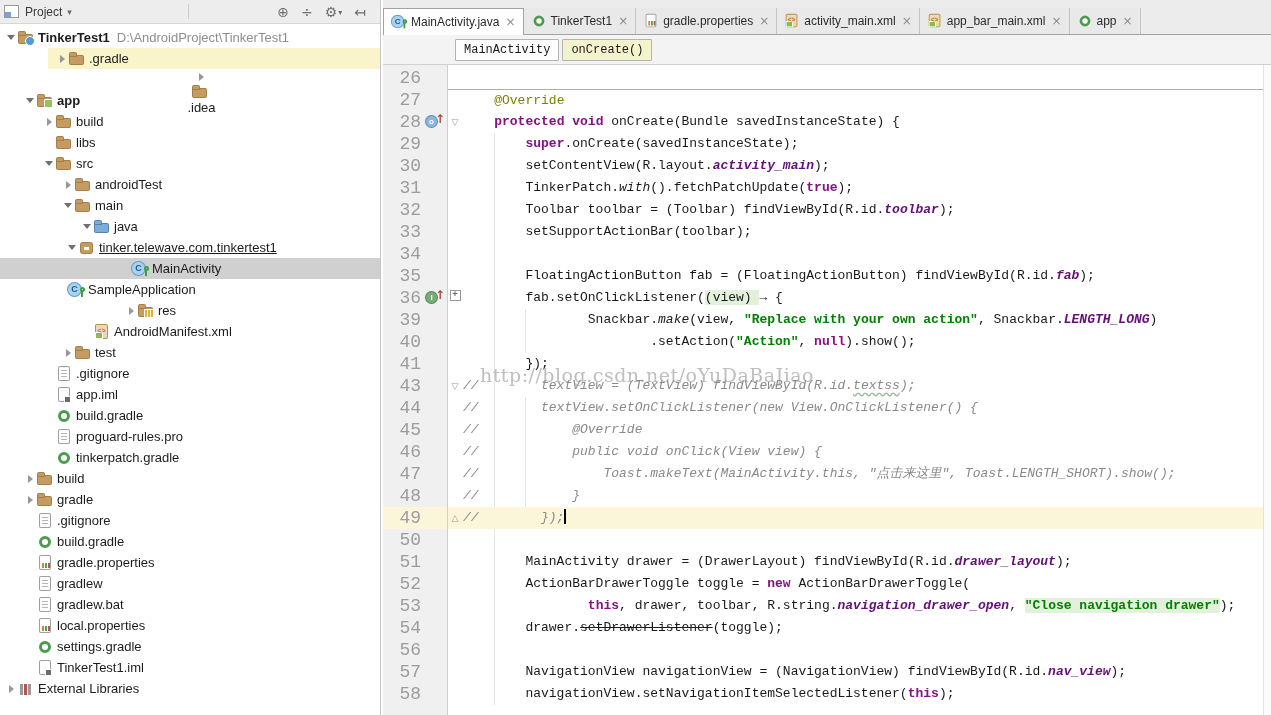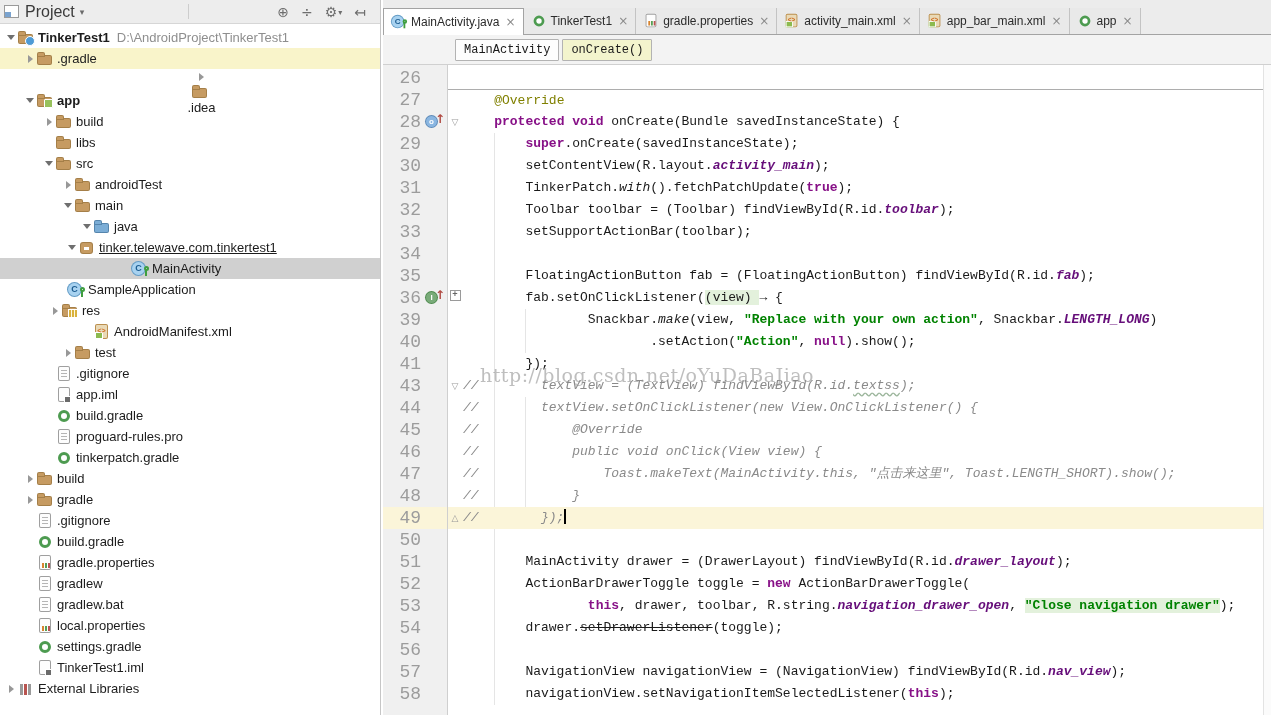--- a/index.html
+++ b/index.html
@@ -4,21 +4,21 @@
 <style>
   html,body{margin:0;padding:0}
   body{width:1271px;height:715px;overflow:hidden;background:#fff;font-family:"Liberation Sans",sans-serif}
   #app{display:flex;width:100%;height:100%}
 
   
   #panel{width:381px;flex:none;background:#fff;border-right:1px solid #c6c6c6;display:flex;flex-direction:column;box-sizing:border-box}
   #phdr{height:24px;flex:none;display:flex;align-items:center;position:relative;background:#ededed;border-bottom:1px solid #d6d6d6;box-sizing:border-box}
   .winicon{width:13px;height:11px;border:1px solid #9a9a9a;background:#fff;position:relative;margin:0 6px 0 4px;flex:none}
   .winicon::after{content:"";position:absolute;left:0;bottom:0;width:6px;height:5px;background:#7aa3cf}
-  .ptitle{font-size:16px;color:#3a3a3a;margin-right:5px}
+  .ptitle{font-size:12px;color:#3a3a3a;margin-right:5px}
   .pcaret{font:9px "DejaVu Sans",sans-serif;color:#6a6a6a}
   .hsep{position:absolute;left:188px;top:4px;width:1px;height:15px;background:#cdcdcd}
   #hdr-icons{margin-left:auto;display:flex;align-items:center;padding-right:8px}
   .hicon{font:14px "DejaVu Sans",sans-serif;color:#6e6e6e;margin:0 6px;cursor:default}
   .mini-caret{font-size:8px;vertical-align:2px;margin-left:1px;color:#6e6e6e}
 
   #tree{flex:1;overflow:hidden;font-size:13px;padding-top:3px}
   .trow{height:21px;display:flex;align-items:center;white-space:nowrap;color:#1c1c1c}
   .trow.sel{background:#d0d0d0}
   .trow.hlrow{background:#f9f4ca}
@@ -130,21 +130,21 @@
     </div>
     <div id="tree">
         <div class="trow" style="padding-left: 4px;">
           <span class="arrow open"></span>
           <span class="ic project">
             <i></i>
           </span>
           <span class="tlabel b">TinkerTest1</span>
           <span class="tpath">D:\AndroidProject\TinkerTest1</span>
         </div>
-        <div class="trow hlrow" style="padding-left: 23px;">
+        <div class="trow hlrow" style="padding-left: 7px; margin-left: 48px;">
           <span class="arrow closed"></span>
           <span class="ic folder">
             <i></i>
           </span>
           <span class="tlabel">.gradle</span>
         </div>
         <div class="trow" style="padding-left: 23px; flex-direction: column;">
           <span class="arrow closed"></span>
           <span class="ic folder">
             <i></i>
@@ -214,21 +214,21 @@
           </span>
           <span class="tlabel">MainActivity</span>
         </div>
         <div class="trow" style="padding-left: 54px;">
           <span class="arrow none"></span>
           <span class="ic class">
             <i></i>
           </span>
           <span class="tlabel">SampleApplication</span>
         </div>
-        <div class="trow" style="padding-left: 48px;">
+        <div class="trow" style="padding-left: 80px; margin-left: 44px;">
           <span class="arrow closed"></span>
           <span class="ic folder-res">
             <i></i>
           </span>
           <span class="tlabel">res</span>
         </div>
         <div class="trow" style="padding-left: 80px;">
           <span class="arrow none"></span>
           <span class="ic xml">
             <i></i>

